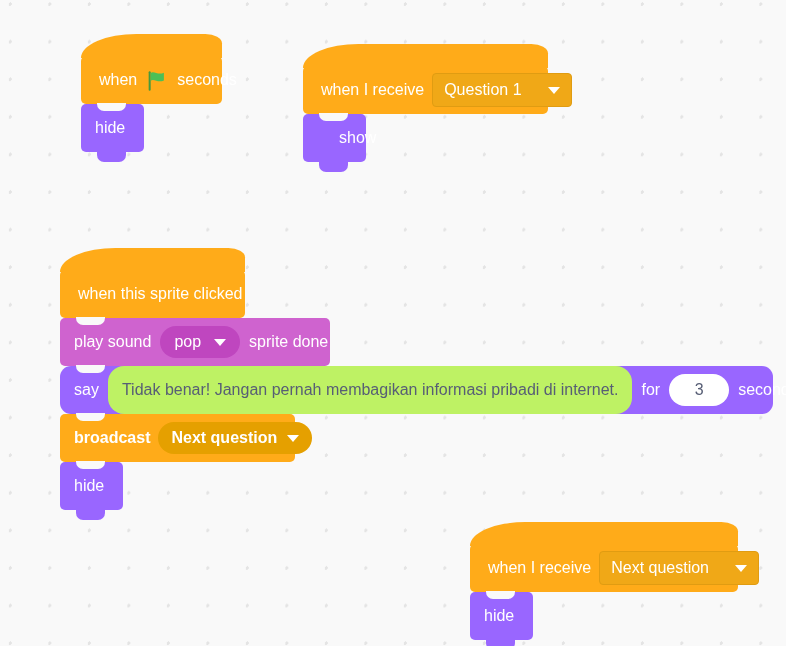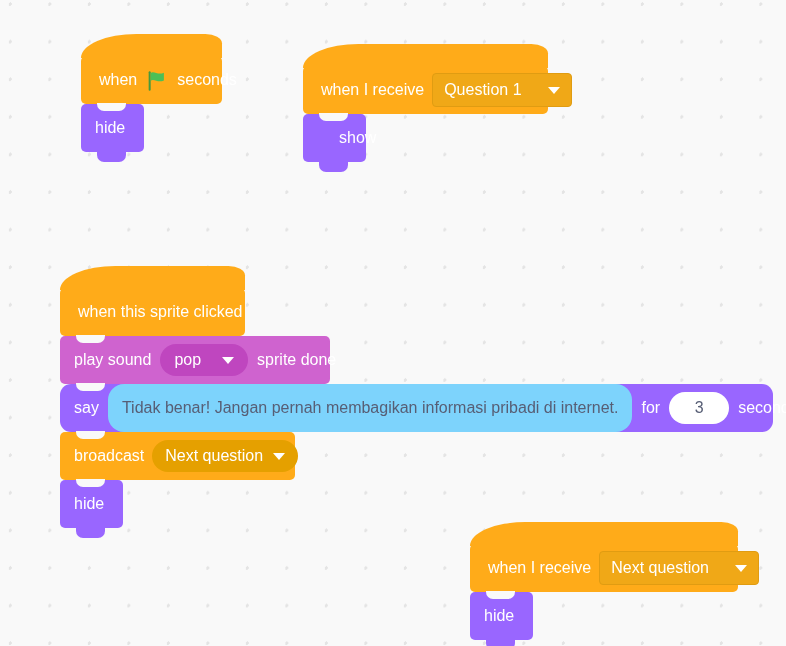--- a/index.html
+++ b/index.html
@@ -143,21 +143,21 @@
     padding: 0 13px;
     margin: 0 4px;
     border-radius: 18px;
     background-color: #e5a000;
     color: #ffffff;
     font-size: 16px;
   }
   .dd-pill-sound {
     display: inline-flex;
     align-items: center;
-    gap: 21px;
+    gap: 13px;
     height: 32px;
     padding: 0 14px;
     margin: 0 5px;
     border-radius: 18px;
     background-color: #bf46bf;
     color: #ffffff;
     font-size: 16px;
   }
   .caret {
     width: 0; height: 0;
@@ -166,21 +166,21 @@
     border-top: 7px solid #ffffff;
   }
 
   .txt-input {
     display: inline-flex;
     align-items: center;
     height: 32px;
     padding: 8px 14px;
     margin: 0 5px;
     border-radius: 16px;
-    background-color: #7dd3fc;
+    background-color: #bef264;
     color: #575e75;
     font-size: 16px;
   }
   .num-input {
     display: inline-flex;
     align-items: center;
     justify-content: center;
     height: 32px;
     min-width: 40px;
     padding: 0 10px;
@@ -235,21 +235,21 @@
         <span>Question 1</span>
         <span class="caret"></span>
       </span>
     </div>
 
     <div class="blk stack-blk c-looks" style="width:63px;padding-left:36px;">
       <span class="lbl">show</span>
     </div>
   </div>
 
-  <div class="script" style="left:60px; top:266px;">
+  <div class="script" style="left:60px; top:248px;">
 
     <div class="blk hat-blk c-events" style="width:185px;">
       <div class="dome"></div>
       <span class="lbl">when this sprite clicked</span>
     </div>
 
     <div class="blk stack-blk c-sound" style="width:270px;">
       <span class="lbl">play sound</span>
       <span class="dd-pill-sound">
         <span>pop</span>
@@ -259,21 +259,21 @@
     </div>
 
     <div class="blk stack-blk c-looks" style="width:713px;border-radius:11px;">
       <span class="lbl">say</span>
       <span class="txt-input">Tidak benar! Jangan pernah membagikan informasi pribadi di internet.</span>
       <span class="lbl">for</span>
       <span class="num-input">3</span>
       <span class="lbl">seconds</span>
     </div>
 
-    <div class="blk stack-blk c-events" style="width:235px;">
+    <div class="blk stack-blk c-events" style="width:235px;font-weight:bold;">
       <span class="lbl">broadcast</span>
       <span class="dd-pill-events">
         <span>Next question</span>
         <span class="caret"></span>
       </span>
     </div>
 
     <div class="blk stack-blk c-looks" style="width:63px;">
       <span class="lbl">hide</span>
     </div>

